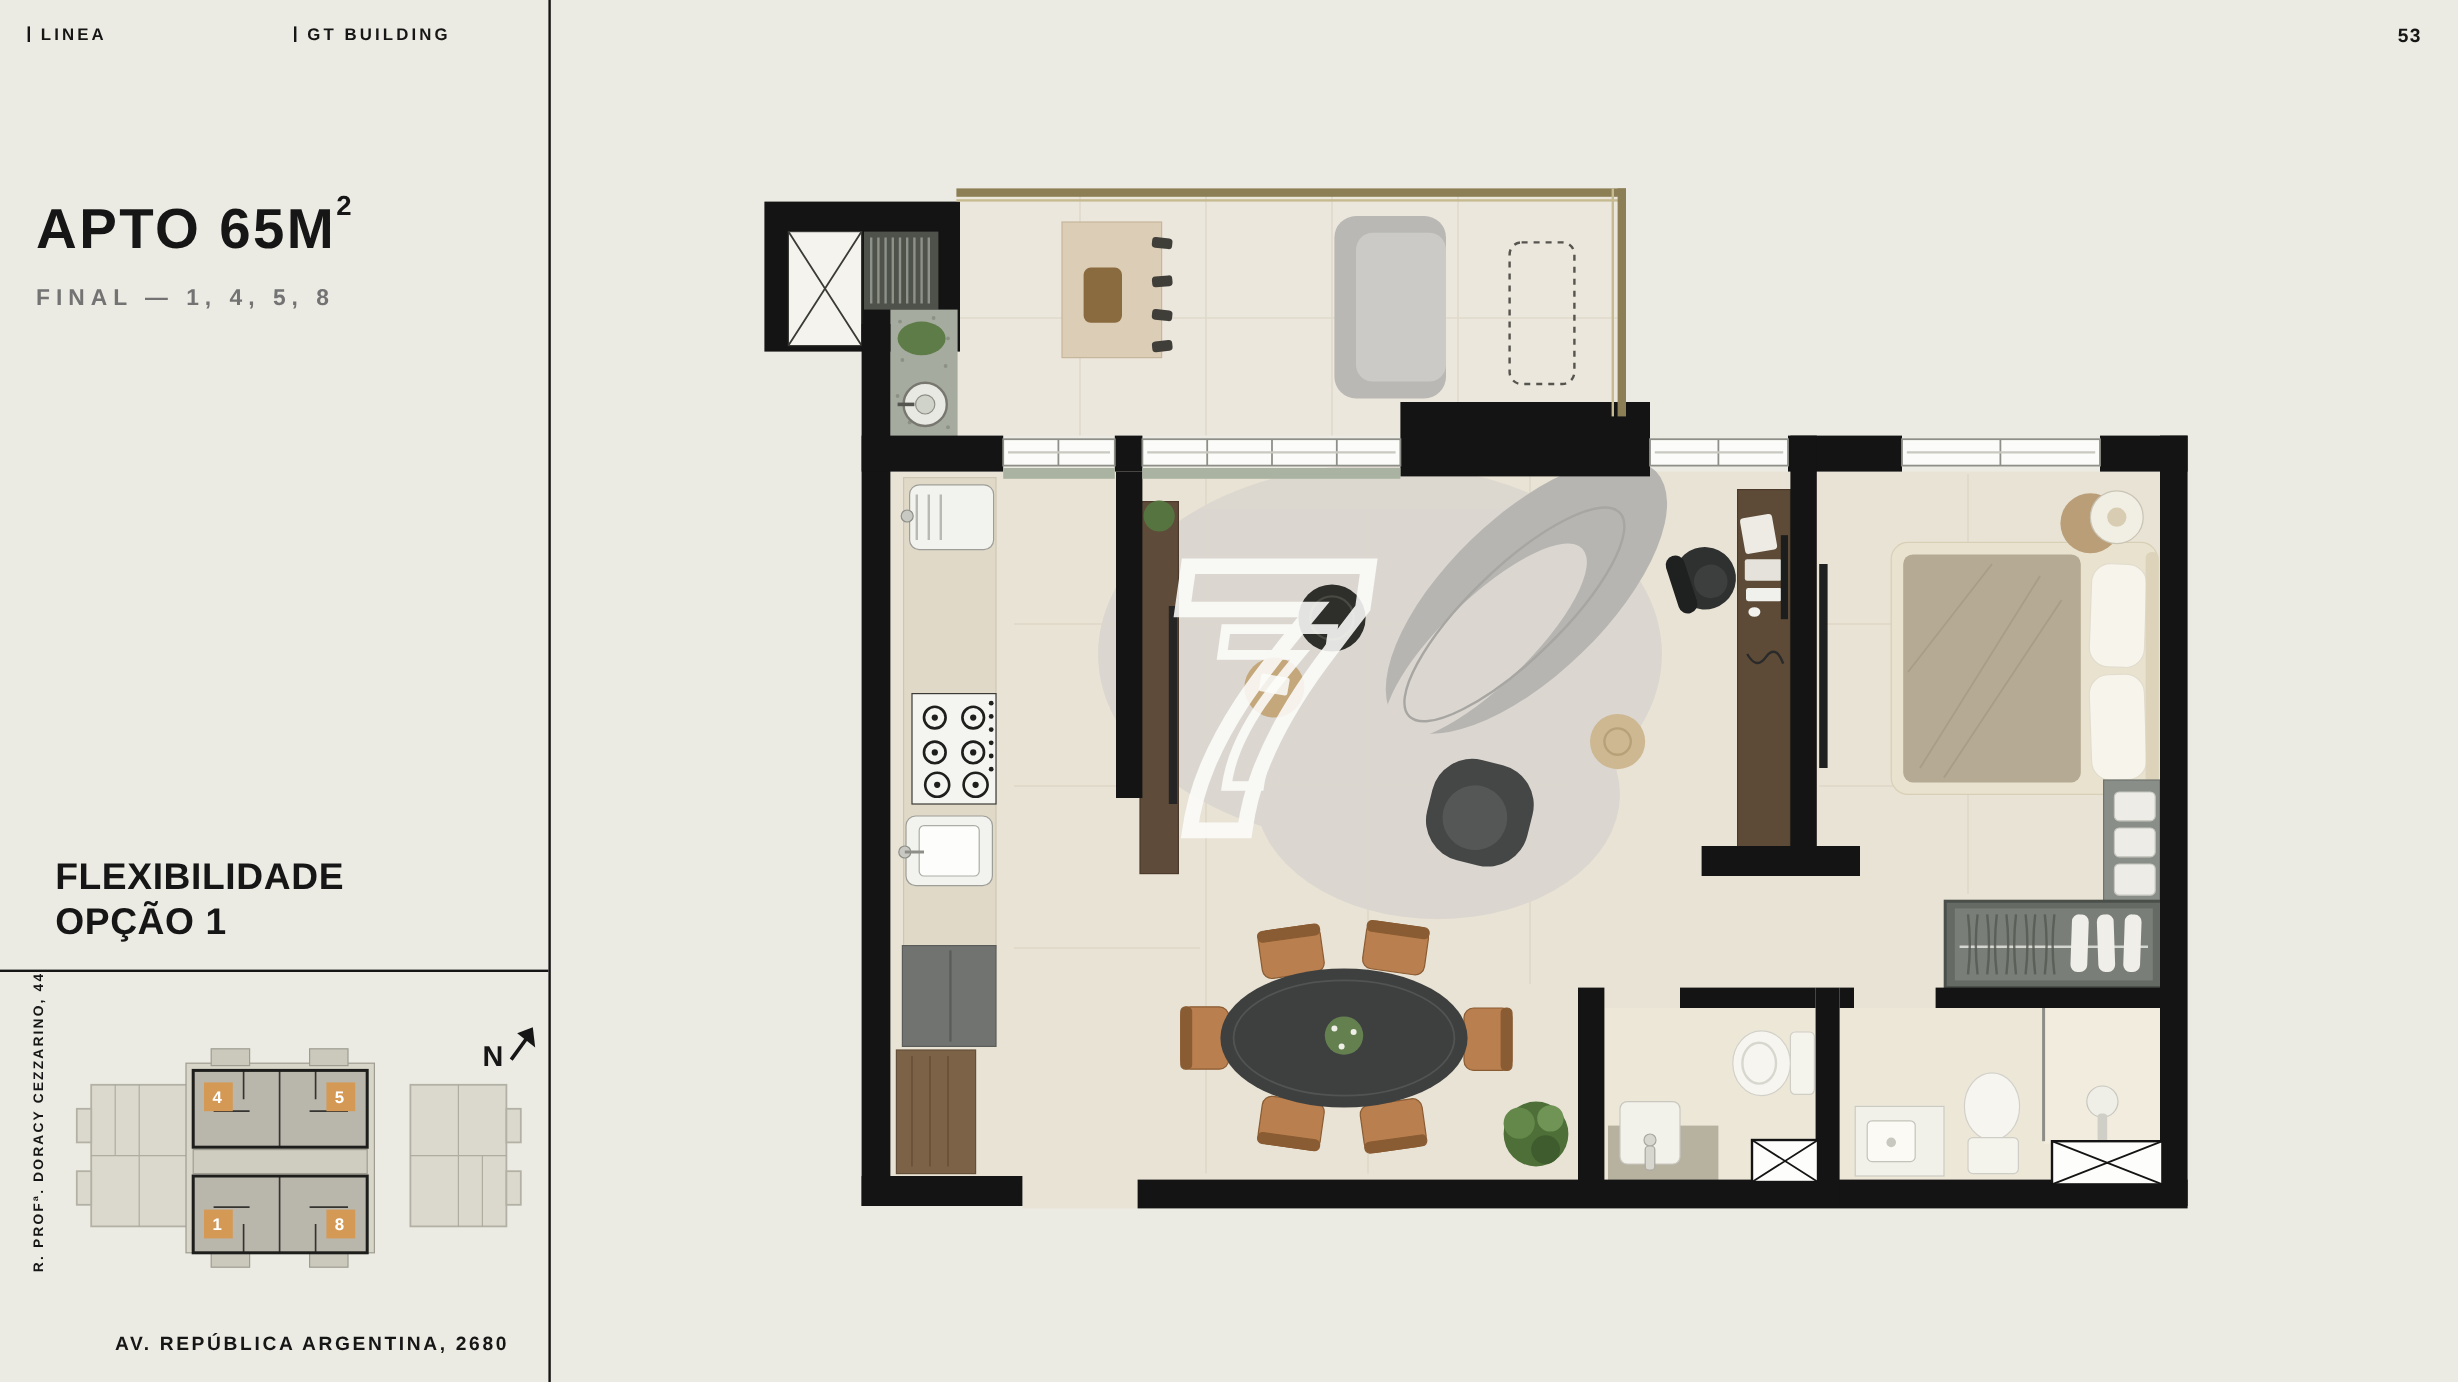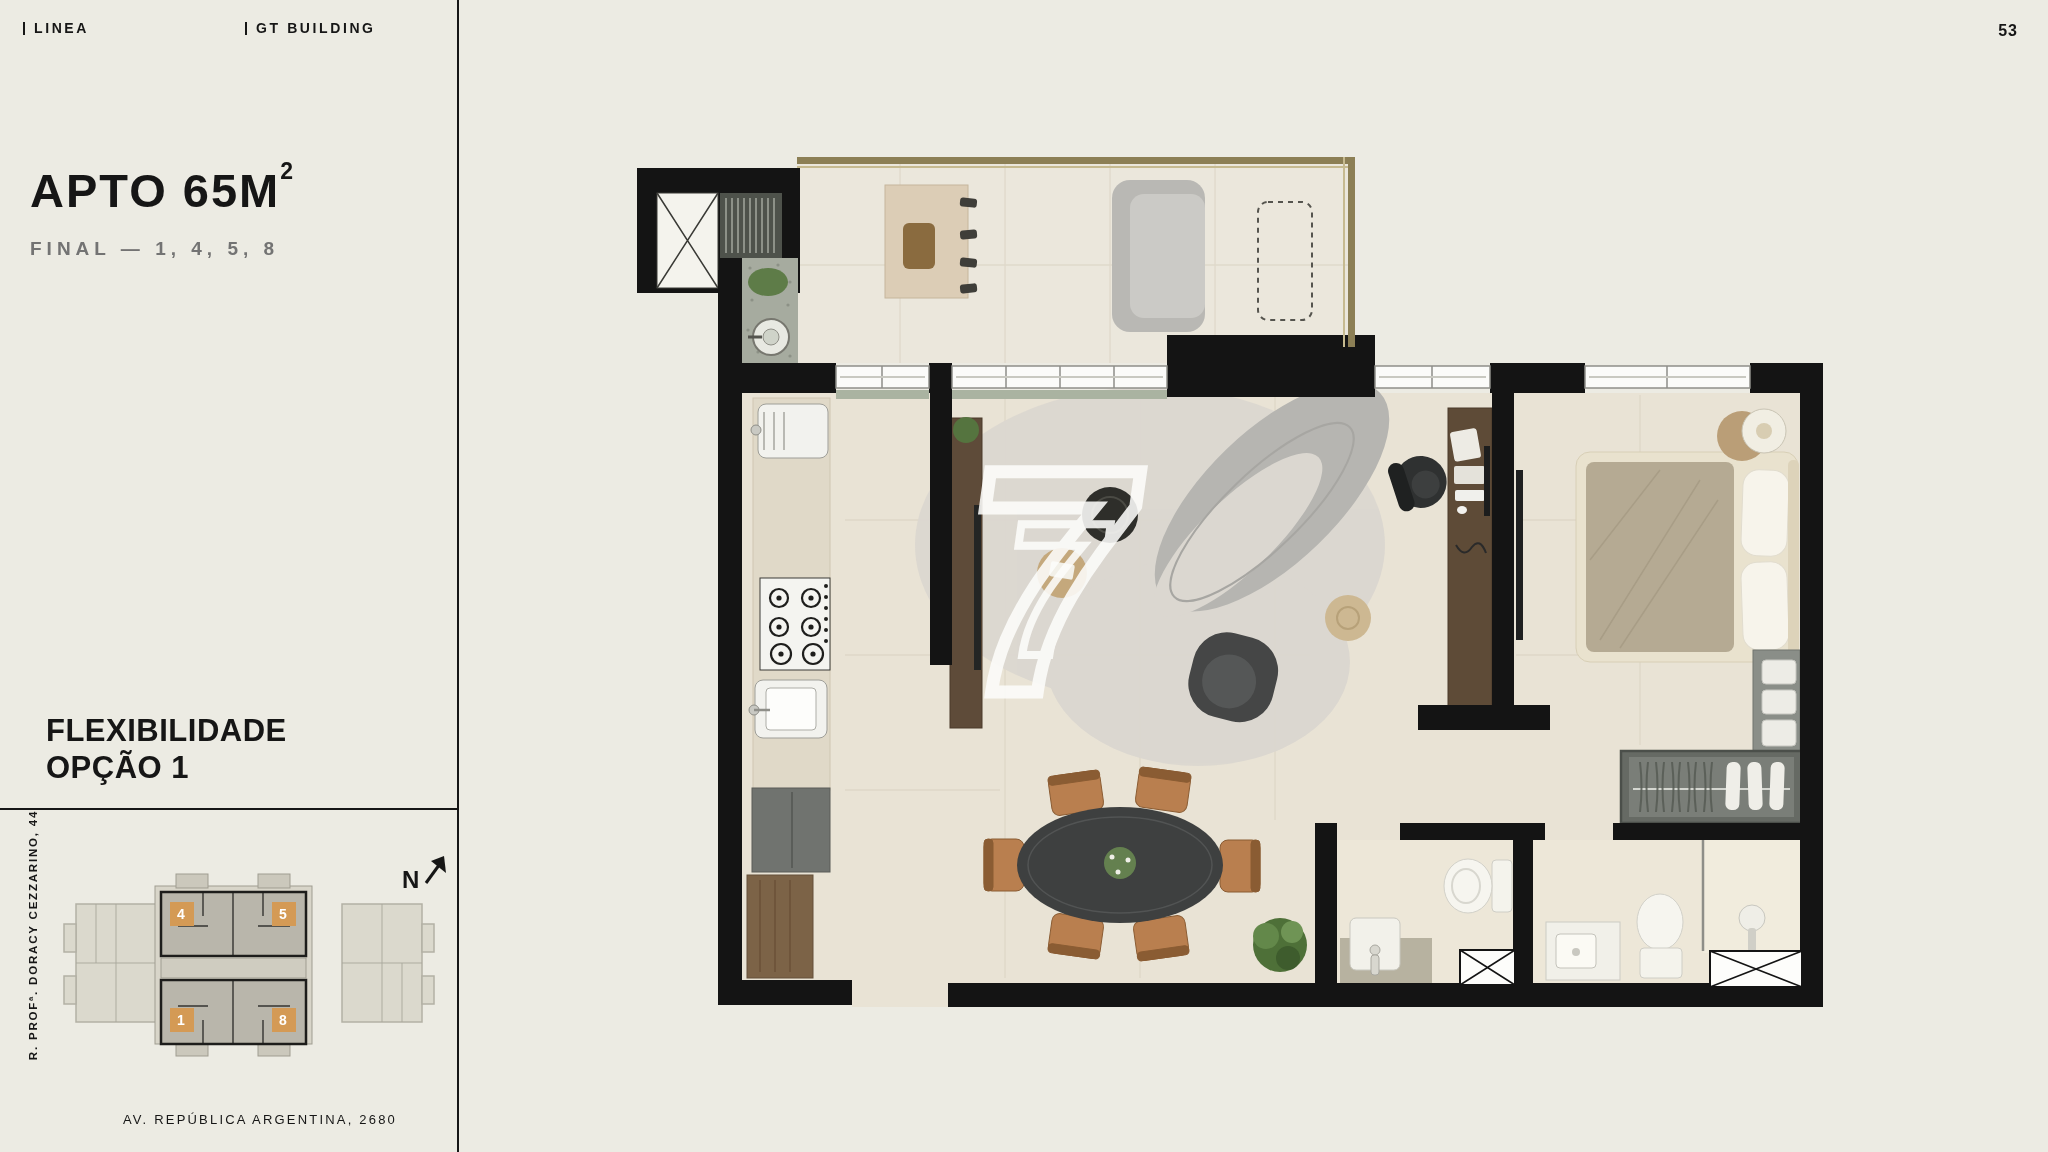--- a/index.html
+++ b/index.html
@@ -15,21 +15,21 @@
   .pagenum { right:30px; top:22px; font-size:16px; font-weight:bold; letter-spacing:1px; }
 
   .apt-title { left:30px; top:158px; font-size:47px; font-weight:bold; letter-spacing:2px; }
   .apt-title sup { font-size:23px; vertical-align:28px; letter-spacing:0; }
   .apt-sub { left:30px; top:238px; font-size:19px; font-weight:bold; letter-spacing:5px; color:#737373; }
 
   .flex-title { left:46px; top:712px; font-size:31px; font-weight:bold; letter-spacing:0.5px; line-height:37px; }
 
   .street-side { left:33px; top:935px; transform:translate(-50%,-50%) rotate(-90deg); white-space:nowrap;
                  font-size:11.5px; font-weight:bold; letter-spacing:1.8px; }
-  .street-bottom { left:0; top:1112px; width:520px; text-align:center; font-size:13px; font-weight:normal; letter-spacing:2.2px; }
+  .street-bottom { left:0; top:1112px; width:520px; text-align:center; font-size:16px; font-weight:bold; letter-spacing:2.2px; }
 
   svg text.chip-n { font:bold 14px "Liberation Sans",sans-serif; fill:#FFFFFF; }
   svg text.north-n { font:bold 24px "Liberation Sans",sans-serif; fill:#161616; }
   svg text.wm { font:bold 320px "Liberation Sans",sans-serif; }
   svg text.wm2 { font:bold 190px "Liberation Sans",sans-serif; }
 </style>
 </head>
 <body>
 
 <div class="abs vline"></div>

